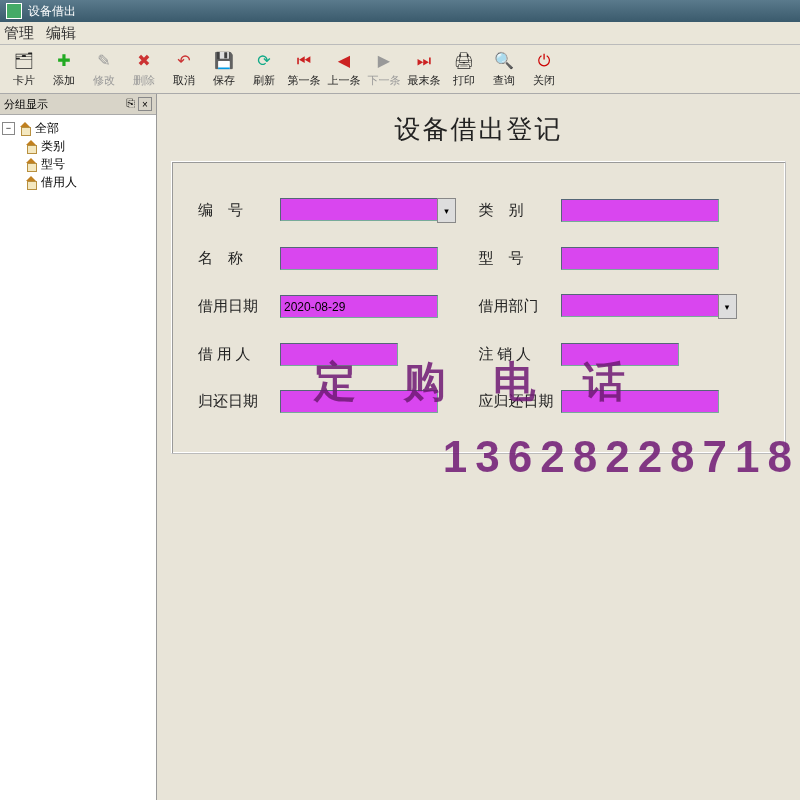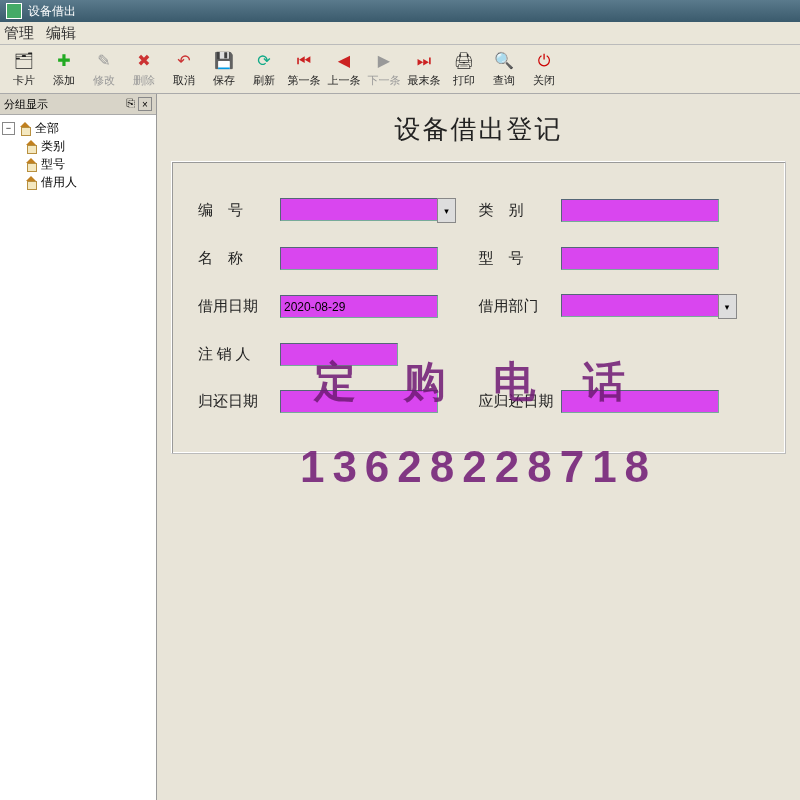--- a/index.html
+++ b/index.html
@@ -27,21 +27,21 @@
 .form-frame{border:1px solid #bbb;border-top-color:#fff;border-left-color:#fff;box-shadow:inset 1px 1px 0 #999, inset -1px -1px 0 #fff;padding:36px 26px 40px;background:#e8e4d8;margin:0 6px;}
 .frow{display:flex;align-items:center;margin-bottom:24px;}
 .fcell{display:flex;align-items:center;width:50%;}
 .flabel{width:82px;font-size:15px;color:#222;font-family:"SimSun",serif;white-space:pre;}
 .finput{height:21px;border:1px solid #7a9;border-top-color:#567;border-left-color:#567;background:#d946ef;padding:0 3px;font-size:12px;}
 .w-md{width:150px;}
 .w-sm{width:110px;}
 .combo{display:flex;}
 .combo .cbtn{width:17px;height:23px;border:1px solid #888;background:#ddd;display:flex;align-items:center;justify-content:center;font-size:9px;cursor:pointer;margin-left:-1px;}
 .watermark{position:absolute;left:0;right:0;top:260px;text-align:center;color:#701a75;font-size:42px;font-weight:bold;letter-spacing:18px;pointer-events:none;opacity:0.85;font-family:"SimHei","Microsoft YaHei",sans-serif;}
-.watermark .l2{letter-spacing:8px;font-size:44px;margin-top:32px;}
+.watermark .l2{letter-spacing:8px;font-size:44px;margin-top:22px;text-align:right;}
 </style>
 </head>
 <body>
 
 <div class="titlebar">
   <span class="win-icon"></span>
   <span>设备借出</span>
 </div>
 
 <div class="menubar">
@@ -176,20 +176,24 @@
           <span class="flabel">借用部门</span>
           <span class="combo">
             <input class="finput w-md" style="">
             <span class="cbtn">▾</span>
           </span>
         </div>
       </div>
 
       <div class="frow">
         <div class="fcell">
+          <span class="flabel">借 用 人</span>
+          <input class="finput w-sm" style="">
+        </div>
+        <div class="fcell">
           <span class="flabel">注 销 人</span>
           <input class="finput w-sm" style="">
         </div>
       </div>
 
       <div class="frow" style="margin-bottom:0">
         <div class="fcell">
           <span class="flabel">归还日期</span>
           <input class="finput w-md" style="">
         </div>

